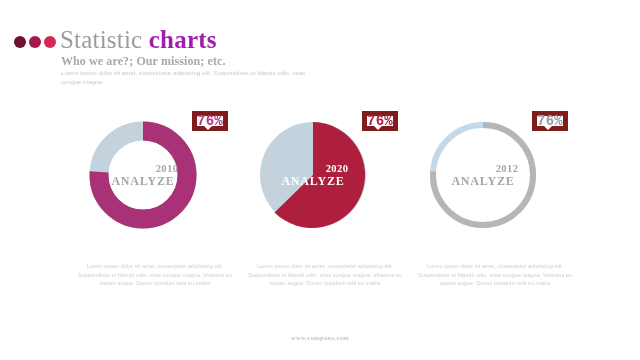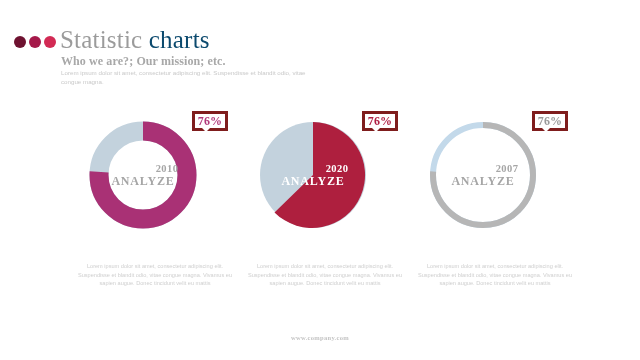--- a/index.html
+++ b/index.html
@@ -52,22 +52,22 @@
     left: 60px;
     top: 0px;
     font-family: "Liberation Serif", serif;
     font-size: 25px;
     line-height: 27px;
     color: #9b9b9b;
     letter-spacing: 0.2px;
     white-space: nowrap;
   }
   .title .strong {
-    font-weight: normal;
-    color: #0c4a6e;
+    font-weight: bold;
+    color: #a21caf;
   }
   .subtitle {
     position: absolute;
     left: 61px;
     top: 30px;
     font-family: "Liberation Serif", serif;
     font-weight: bold;
     font-size: 12px;
     line-height: 10px;
     color: #a8a8a8;
@@ -143,28 +143,28 @@
   .lbl-white .yr, .lbl-white .an { color: #ffffff; }
 
   
   .callout {
     position: absolute;
     top: -1px;
     left: 112px;
     width: 36px;
     height: 20px;
     background: #ffffff;
-    border: 3px solid #7f1d1d;
+    border: 5px solid #7f1d1d;
     box-sizing: border-box;
     display: flex;
     align-items: center;
     justify-content: center;
-    font-family: Liberation Serif, serif;
-    font-weight: bold;
-    font-size: 12px;
+    font-family: Liberation Mono, monospace;
+    font-weight: bold;
+    font-size: 14px;
     letter-spacing: 0.2px;
   }
   .callout:after {
     content: "";
     position: absolute;
     left: 7px;
     bottom: -4px;
     width: 0;
     height: 0;
     border-left: 4px solid transparent;
@@ -264,21 +264,21 @@
       </div>
     </div>
 
     <div class="chart-col col-3">
       <div class="chart-wrap">
         <svg class="chart-svg" viewBox="0 0 126 126">
           <circle cx="63" cy="63" r="50" fill="none" stroke="#c3d9ea" stroke-width="6" transform="rotate(-90 63 63)" stroke-dasharray="314.16 314.16" stroke-dashoffset="0"></circle>
           <circle cx="63" cy="63" r="50" fill="none" stroke="#b6b6b6" stroke-width="6" transform="rotate(-90 63 63)" stroke-dasharray="238.76 75.40" stroke-dashoffset="0"></circle>
         </svg>
         <div class="center-label lbl-grey">
-          <span class="yr">2007</span>
+          <span class="yr">2012</span>
           <span class="an">ANALYZE</span>
         </div>
         <div class="callout c-grey">76%</div>
       </div>
     </div>
 
   </div>
 
   <div class="captions">
     <div class="caption cap-1">Lorem ipsum dolor sit amet, consectetur adipiscing elit. Suspendisse et blandit odio, vitae congue magna. Vivamus eu sapien augue. Donec tincidunt velit eu mattis</div>

